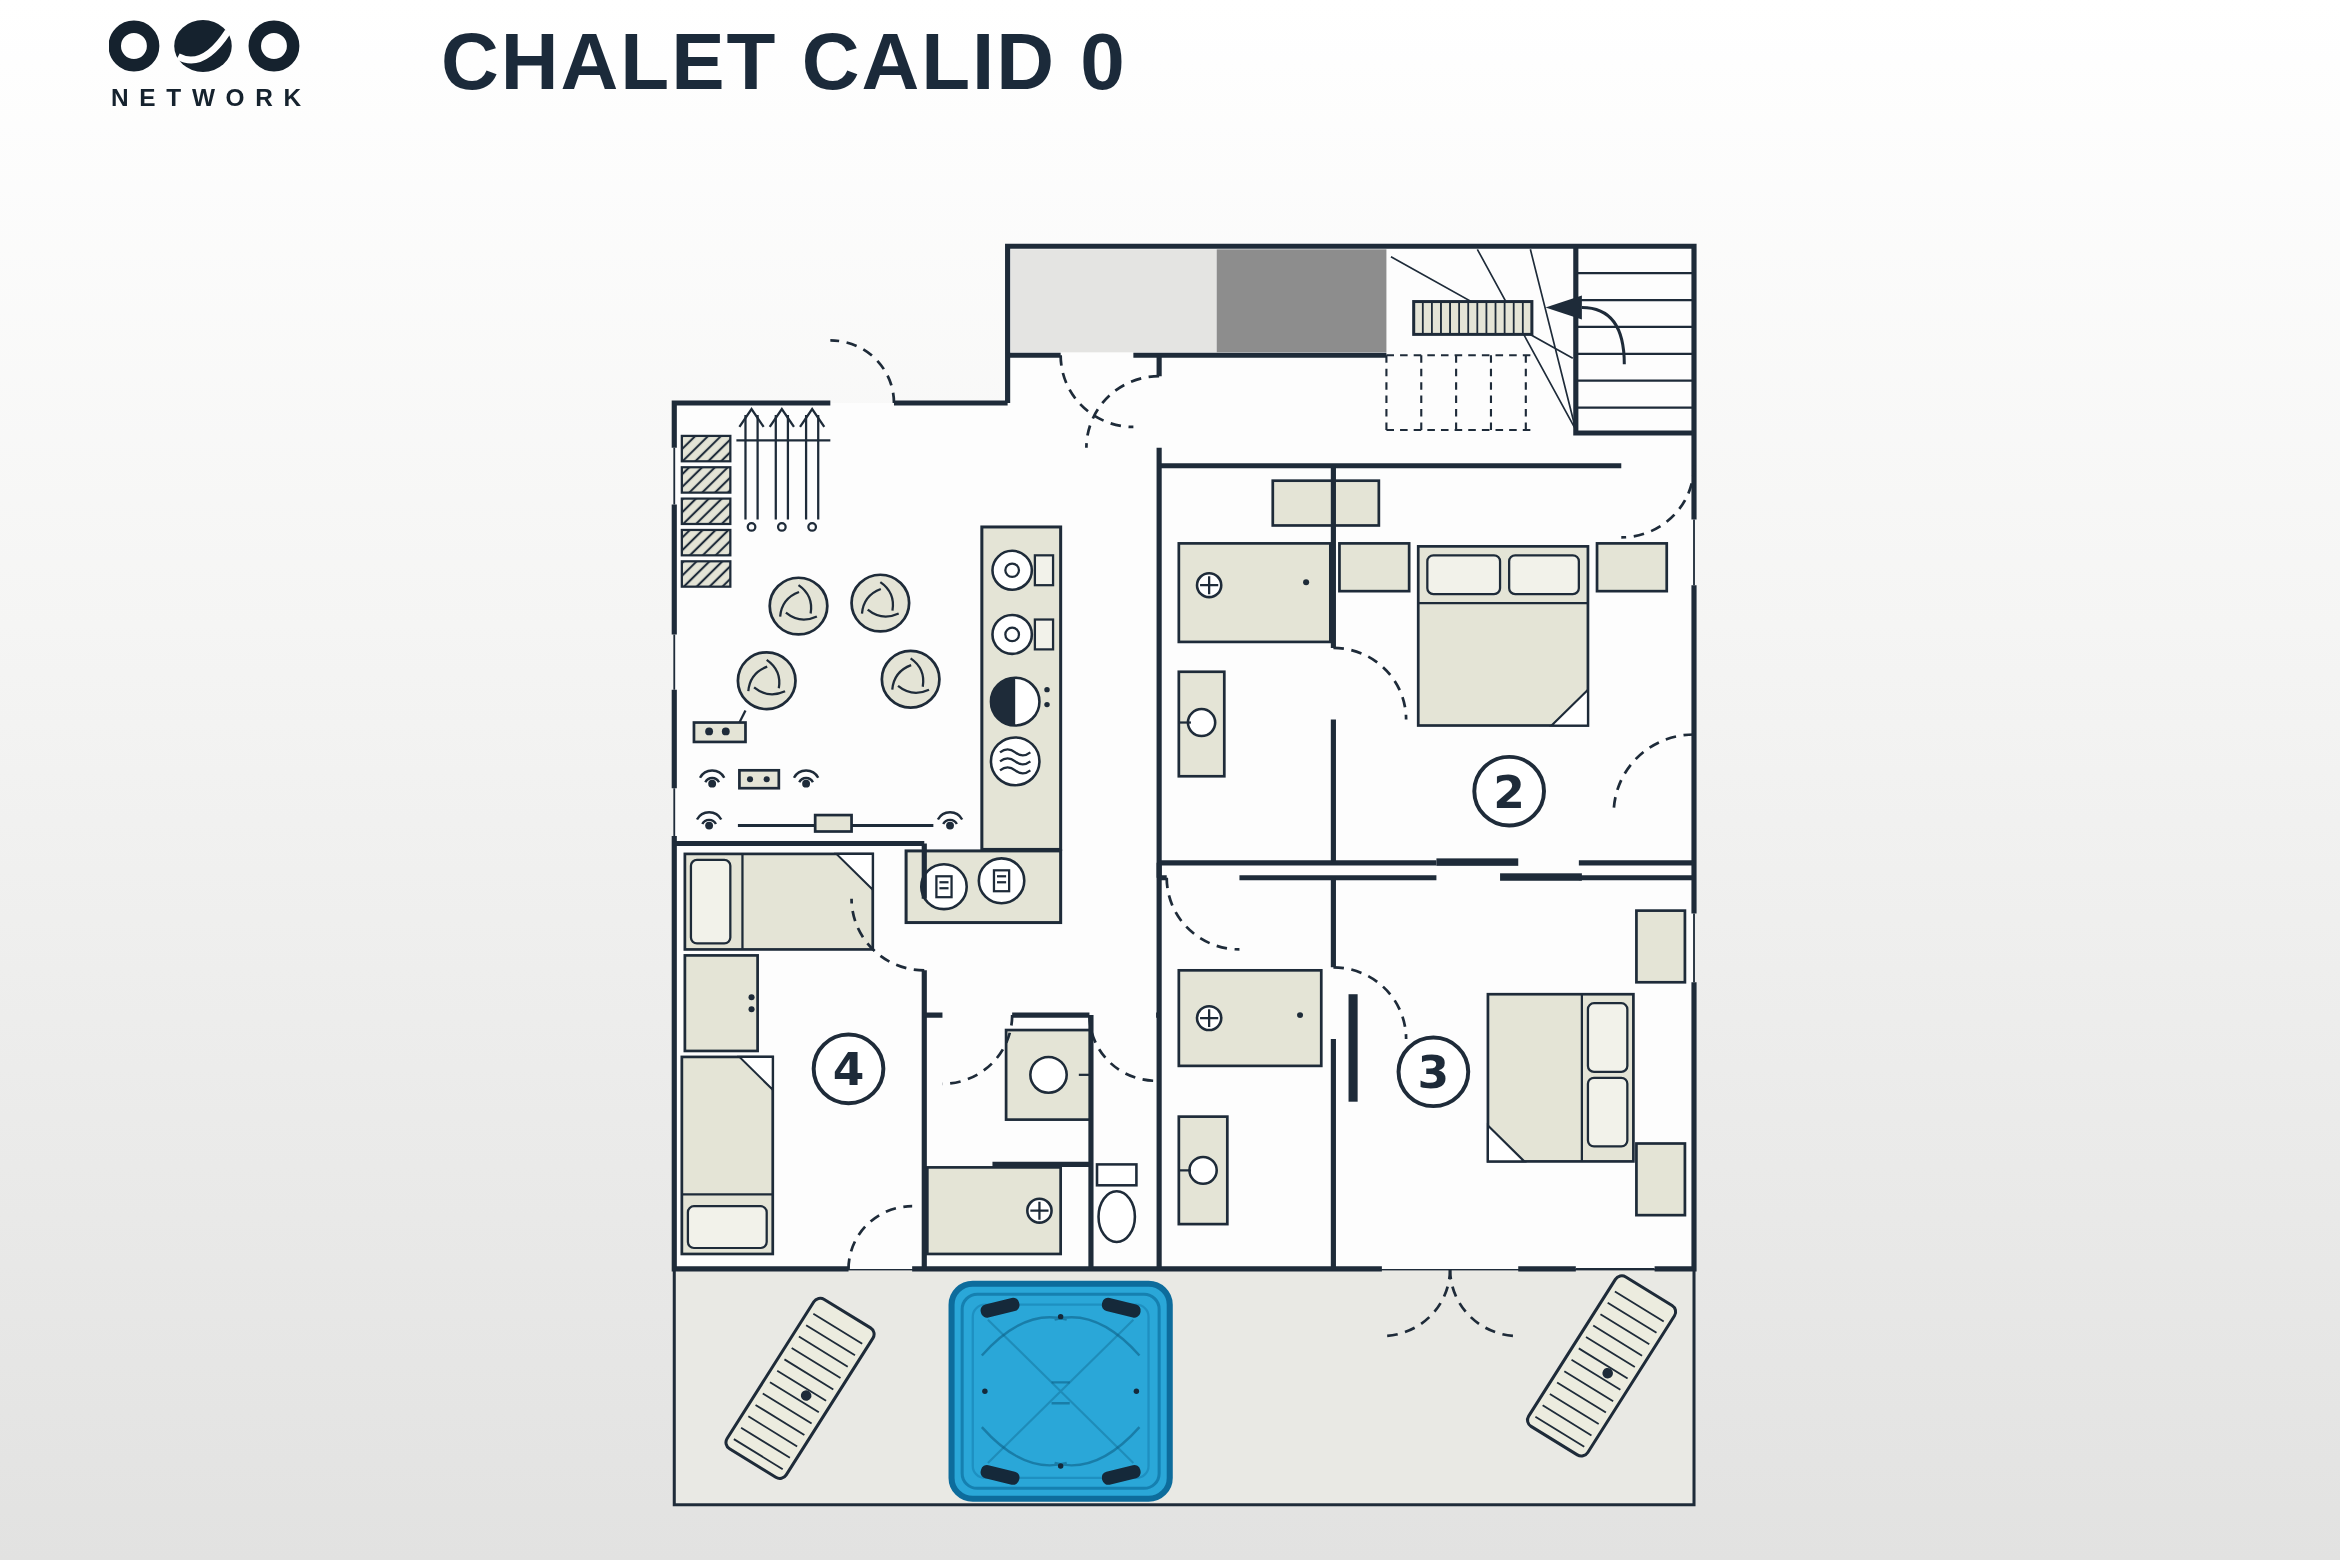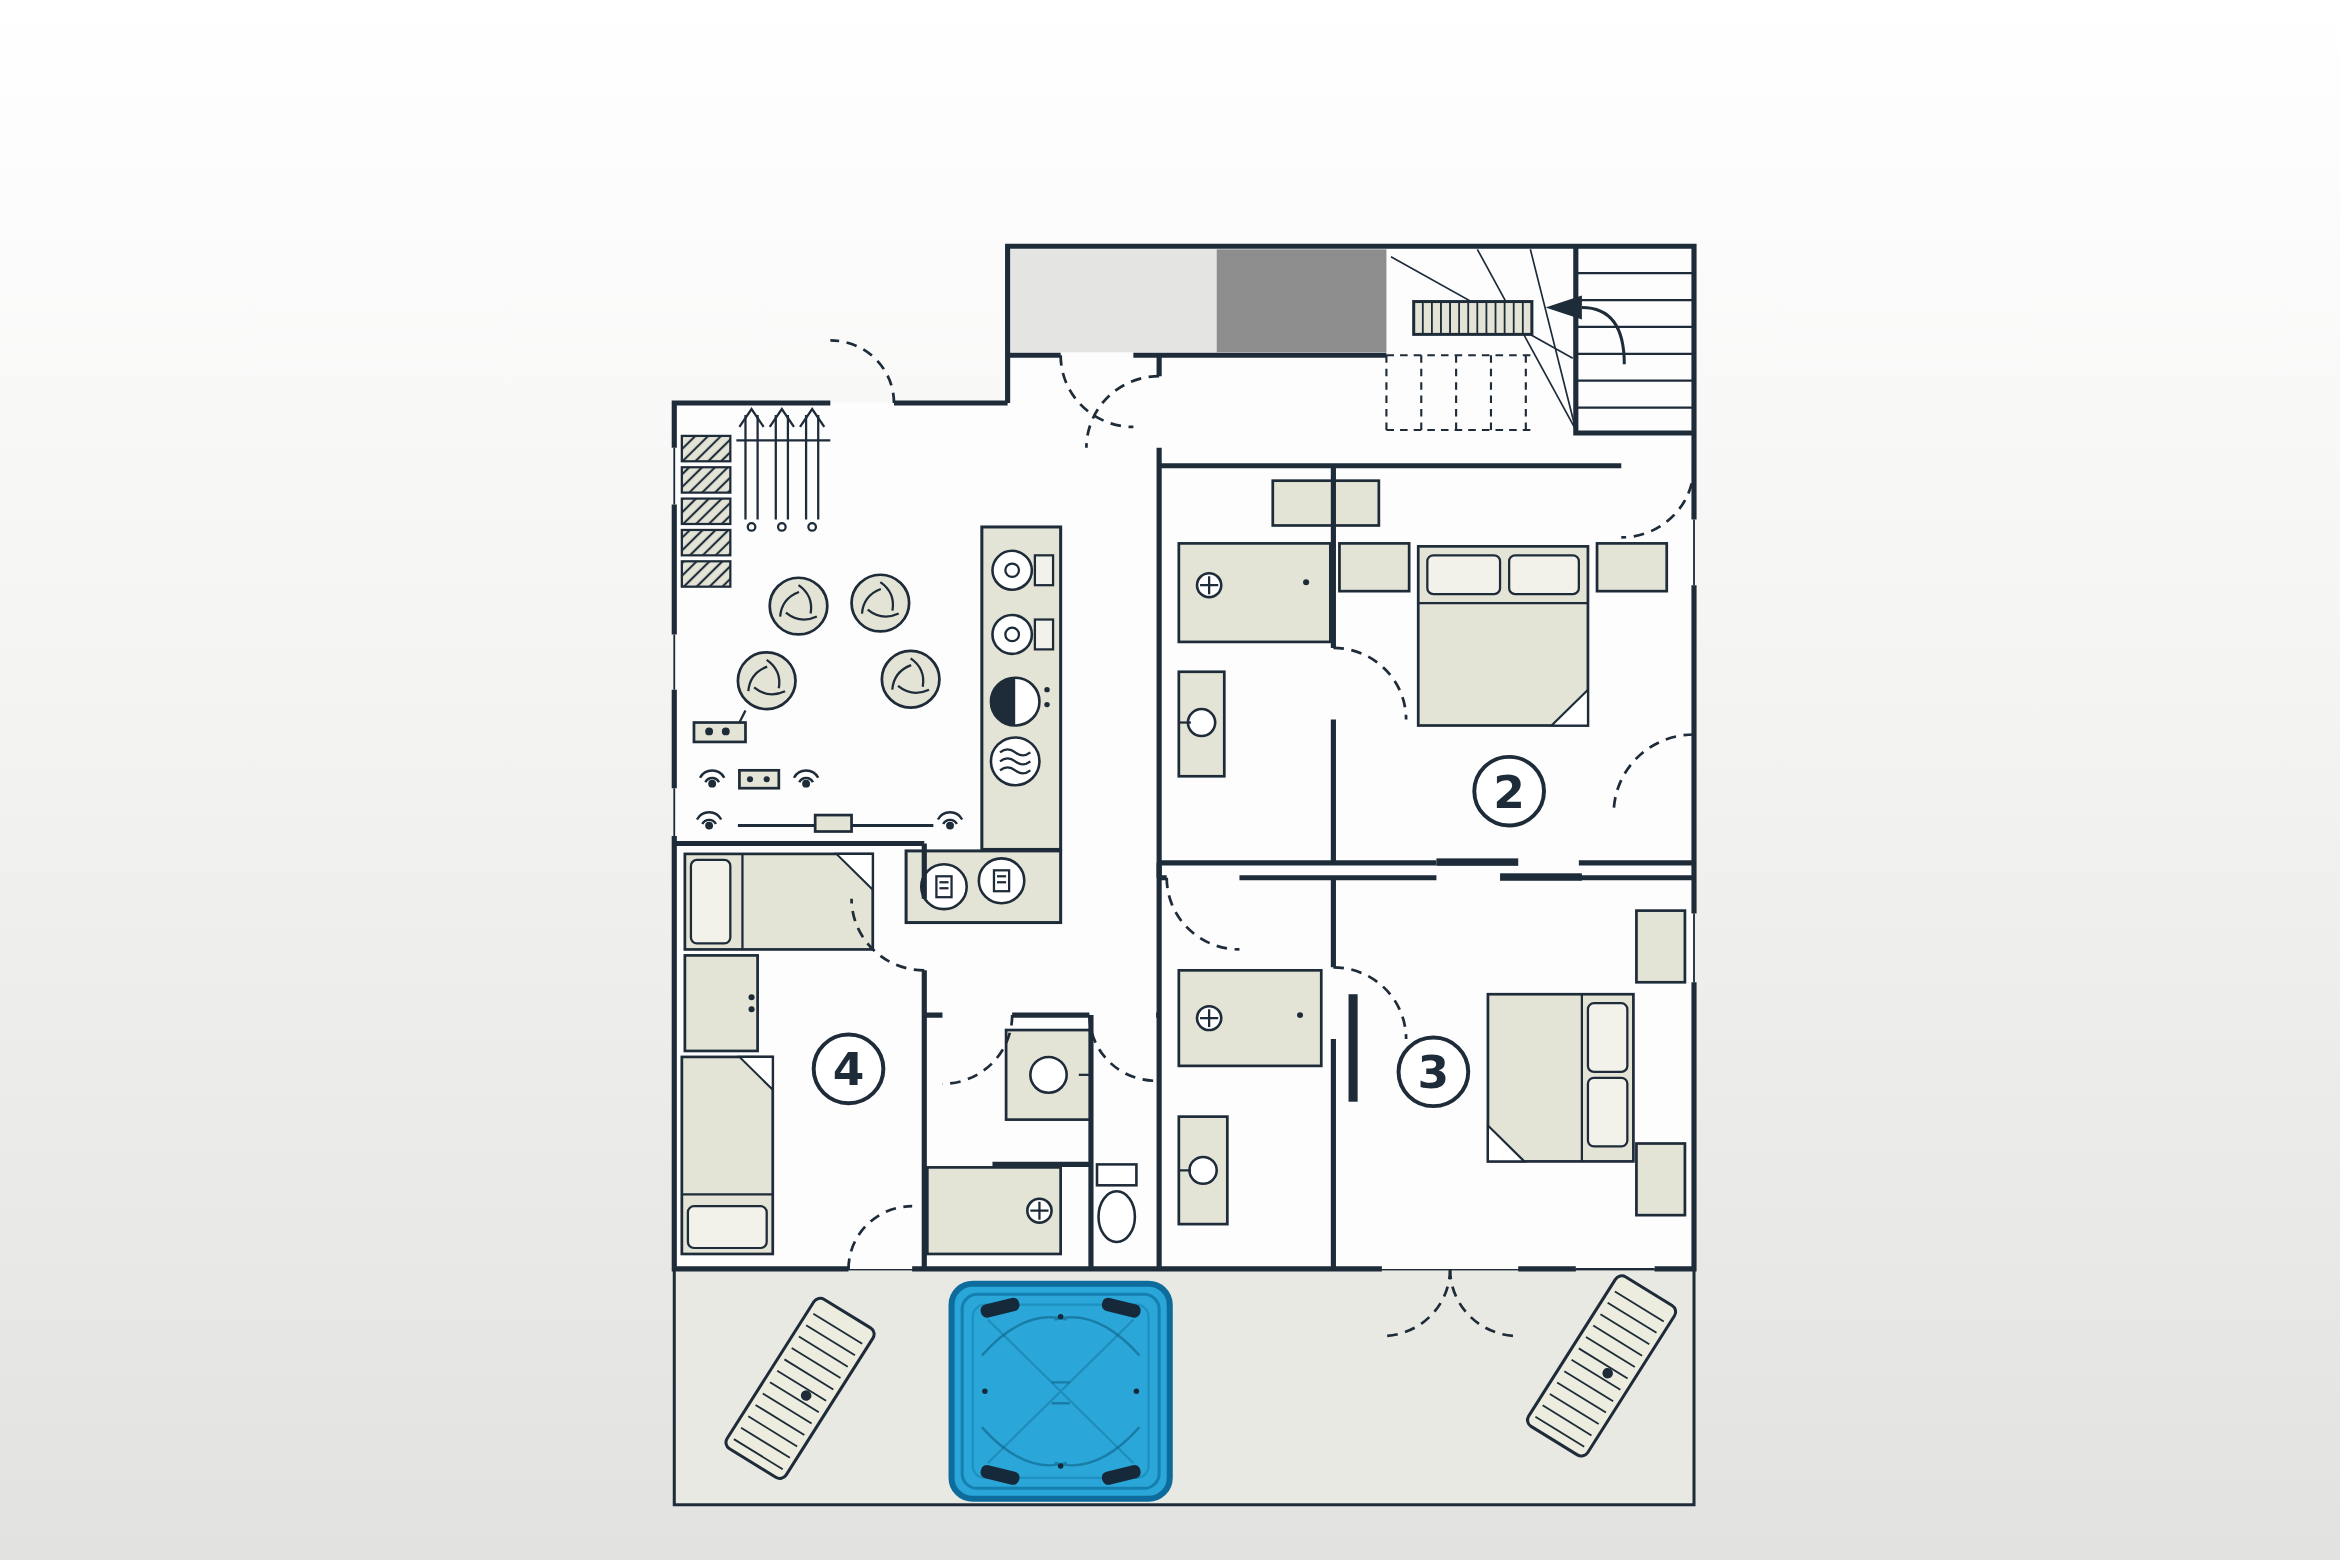--- a/index.html
+++ b/index.html
@@ -362,14 +362,24 @@
         <circle cx="72" cy="22" r="1.8"></circle>
           <circle cx="72" cy="122" r="1.8"></circle>
         <circle cx="22" cy="72" r="1.8"></circle>
           <circle cx="122" cy="72" r="1.8"></circle>
       </g>
     </g>
   </g>
 </svg>
 
 <header>
+  <div class="logo">
+    <svg class="logo-mark" viewBox="0 0 220 66">
+      <circle cx="26" cy="33" r="20" fill="none" stroke="#15222e" stroke-width="13"></circle>
+      <ellipse cx="98" cy="33" rx="30" ry="27" fill="#15222e"></ellipse>
+      <path d="M72,44 Q98,58 124,18" stroke="#fff" stroke-width="7" fill="none"></path>
+      <circle cx="172" cy="33" r="20" fill="none" stroke="#15222e" stroke-width="13"></circle>
+    </svg>
+    <div class="logo-text">NETWORK</div>
+  </div>
+  <h1 class="title">CHALET CALID 0</h1>
 </header>
 
 
 </body></html>

